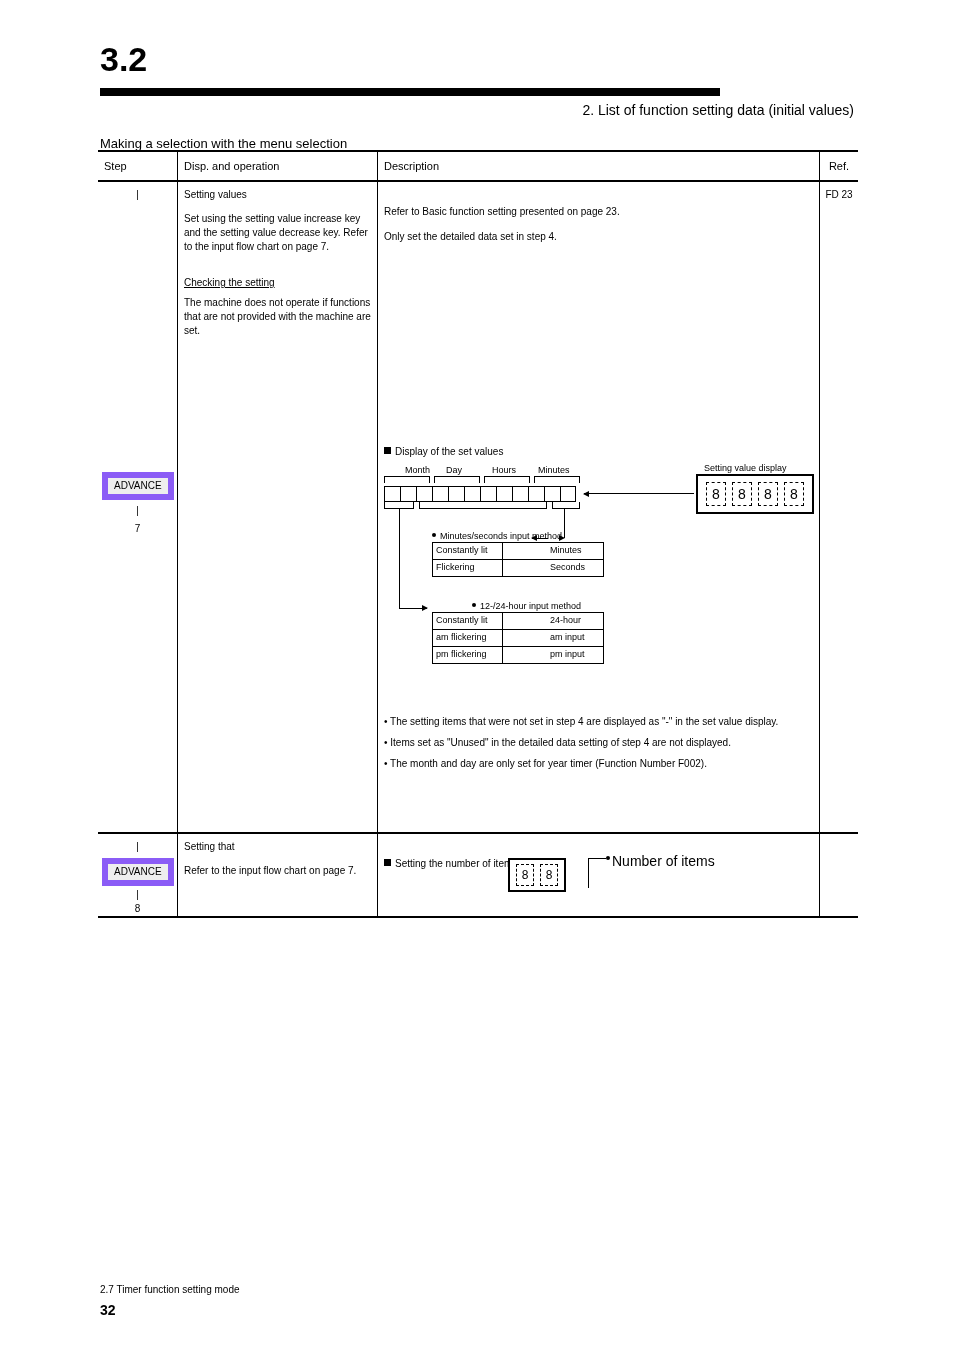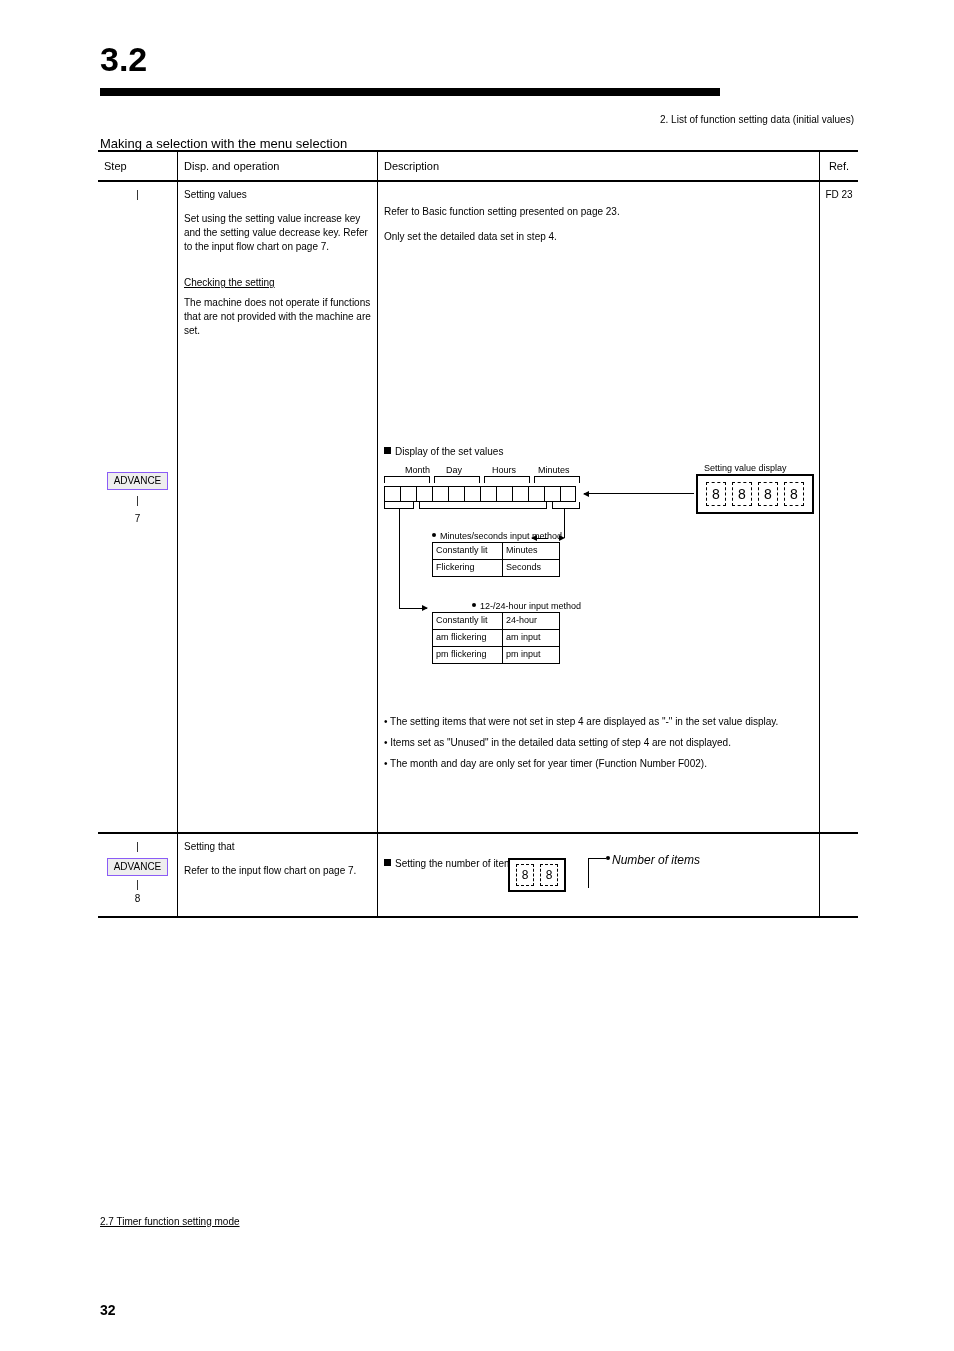--- a/index.html
+++ b/index.html
@@ -41,22 +41,22 @@
     position: absolute;
     left: 0;
     top: 48px;
     width: 620px;
     height: 8px;
     background: #000;
   }
   .chapter-label {
     position: absolute;
     right: 100px;
-    top: 114px;
-    font-size: 10px;
+    top: 102px;
+    font-size: 14px;
   }
   .menu-label {
     position: absolute;
     left: 100px;
     top: 136px;
     font-size: 13px;
   }
   .tbl {
     position: absolute;
     left: 98px;
@@ -83,21 +83,21 @@
   .cell-border-r { border-right: 1px solid #000; }
   .row1 { height: 650px; }
   .row2 { height: 82px; }
   .row1 .c1, .row2 .c1 { width: 80px; box-sizing: border-box; }
   .row1 .c2, .row2 .c2 { width: 200px; box-sizing: border-box; }
   .row1 .c3, .row2 .c3 { flex: 1; box-sizing: border-box; position: relative; }
   .row1 .c4, .row2 .c4 { width: 38px; box-sizing: border-box; }
 
   .step-box {
     display: inline-block;
-    border: 1px solid #8b5cf6;
+    border: 6px solid #8b5cf6;
     background: #eee;
     font-size: 10px;
     padding: 1px 6px;
   }
   .c1-inner { padding: 6px 4px; text-align: center; font-size: 10px; line-height: 1.4; }
   .c2-inner { padding: 6px 6px; font-size: 10px; line-height: 1.4; }
   .c3-inner { padding: 22px 6px; font-size: 10px; line-height: 1.5; position: relative; height: 100%; }
   .c4-inner { padding: 6px 2px; text-align: center; font-size: 10px; line-height: 1.4; }
 
   .c2-title { font-weight: normal; margin-bottom: 10px; }
@@ -143,21 +143,21 @@
 
   .lshaft { position:absolute; border-left:1px solid #000; }
   .lelbow { position:absolute; border-bottom:1px solid #000; }
   .arrowR:after {
     content:""; position:absolute; right:-1px; top:-3px;
     border-left:6px solid #000; border-top:3px solid transparent; border-bottom:3px solid transparent;
   }
   .bullet { display:inline-block; width:4px; height:4px; background:#000; border-radius:50%; vertical-align:2px; margin-right:4px;}
 
   .subtbl { position:absolute; border:1px solid #000; font-size:9px; }
-  .subtbl .r { display:flex; height:16px; }
+  .subtbl .r { display:flex; height:16px;gap:44px; }
   .subtbl .r + .r { border-top:1px solid #000; }
   .subtbl .cL { width:70px; border-right:1px solid #000; padding:1px 3px; box-sizing:border-box;}
   .subtbl .cR { width:56px; padding:1px 3px; box-sizing:border-box;}
 
   .h-arrow { position:absolute; height:0; border-top:1px solid #000;}
   .h-arrow:before {
     content:""; position:absolute; left:-1px; top:-3px;
     border-right:6px solid #000; border-top:3px solid transparent; border-bottom:3px solid transparent;
   }
 
@@ -181,21 +181,21 @@
   .disp-box-sm {
     position:absolute; border:2px solid #000; padding:4px 6px; display:flex; gap:6px; background:#fff;
   }
   .digit-sm { width:16px; height:20px; border:1px dashed #000; font-size:12px; display:flex; align-items:center; justify-content:center;}
 
   .r2-lead { position:absolute; border-left:1px solid #000; }
   .r2-elbow { position:absolute; border-top:1px solid #000; }
   .r2-dot { position:absolute; width:4px; height:4px; background:#000; border-radius:50%; }
 
   .foot-subsection {
-    position:absolute; left:100px; top:1216px; font-size:10px;text-decoration:underline;
+    position:absolute; left:100px; top:1284px; font-size:10px;
   }
   .foot-page {
     position:absolute; left:100px; top:1302px; font-size:14px; font-weight:bold;
   }
 </style>
 </head>
 <body>
 <div class="page">
 
   <div class="header">
@@ -376,21 +376,21 @@
           <div>
             <span class="sq"></span><span>Setting the number of items</span>
           </div>
           <div class="disp-box-sm" style="left:130px; top:24px;">
             <div class="digit-sm">8</div>
             <div class="digit-sm">8</div>
           </div>
           <div class="r2-dot" style="left:228px; top:22px;"></div>
           <div class="r2-lead" style="left:210px; top:24px; height:30px;"></div>
           <div class="r2-elbow" style="left:210px; top:24px; width:18px;"></div>
-          <div style="position:absolute; left:234px; top:17px; font-size:12px;font-style:italic;">Number of items</div>
+          <div style="position:absolute; left:234px; top:17px; font-size:14px;">Number of items</div>
         </div>
       </div>
       <div class="c4">
           <div class="c4-inner"></div>
         </div>
     </div>
   </div>
 
   <div class="foot-subsection">2.7 Timer function setting mode</div>
   <div class="foot-page">32</div>

